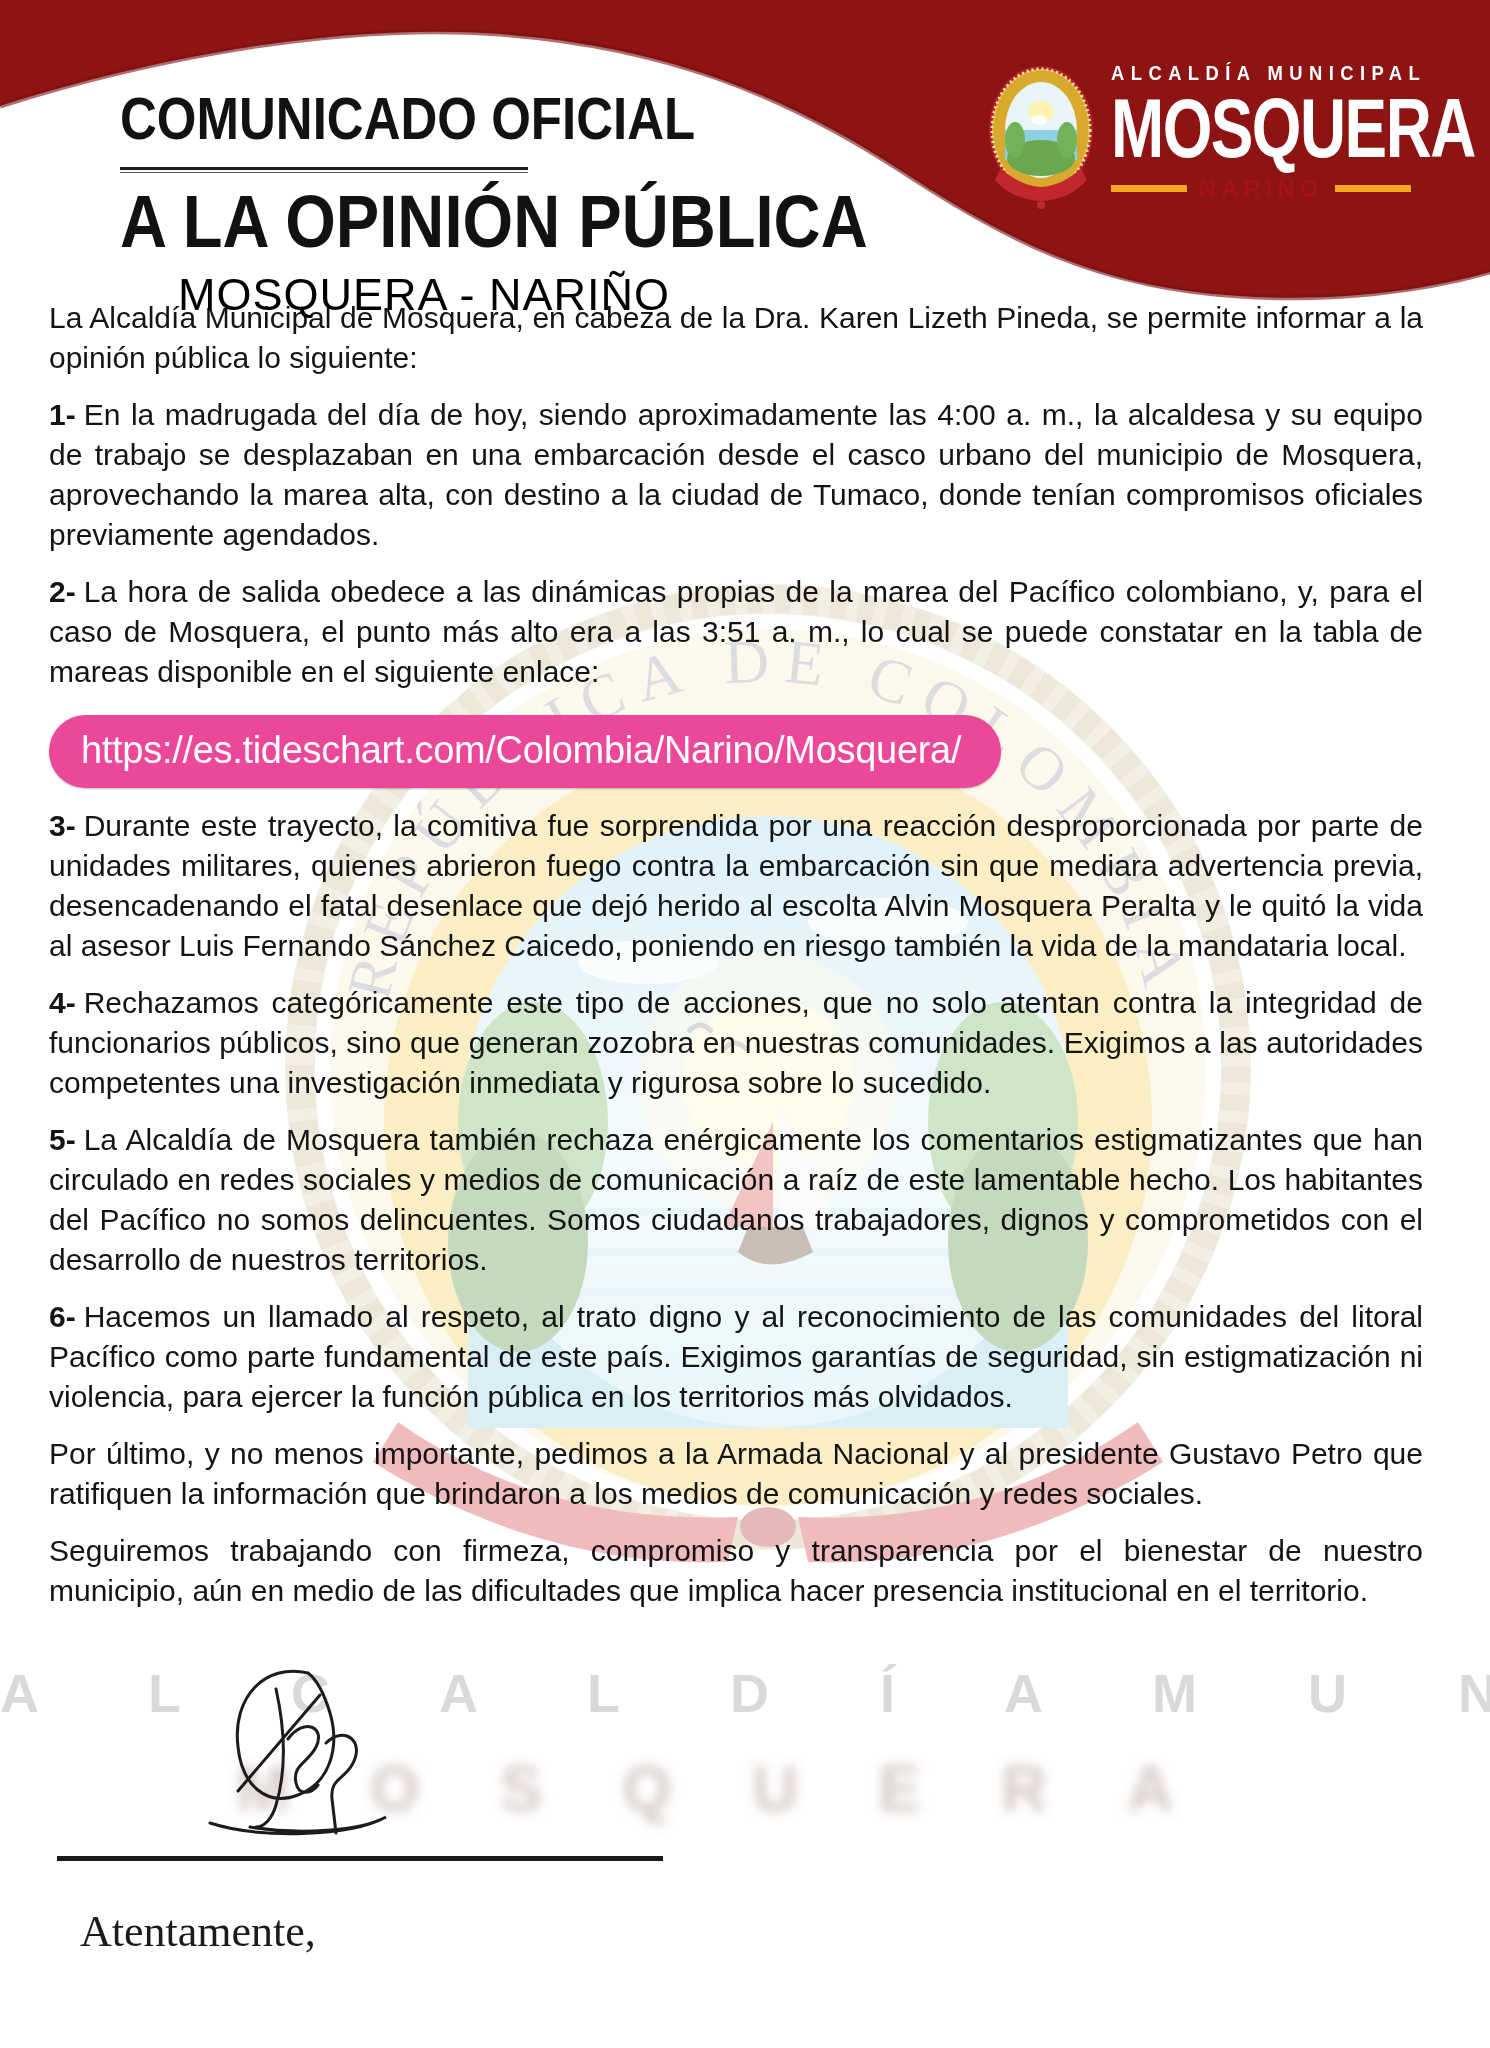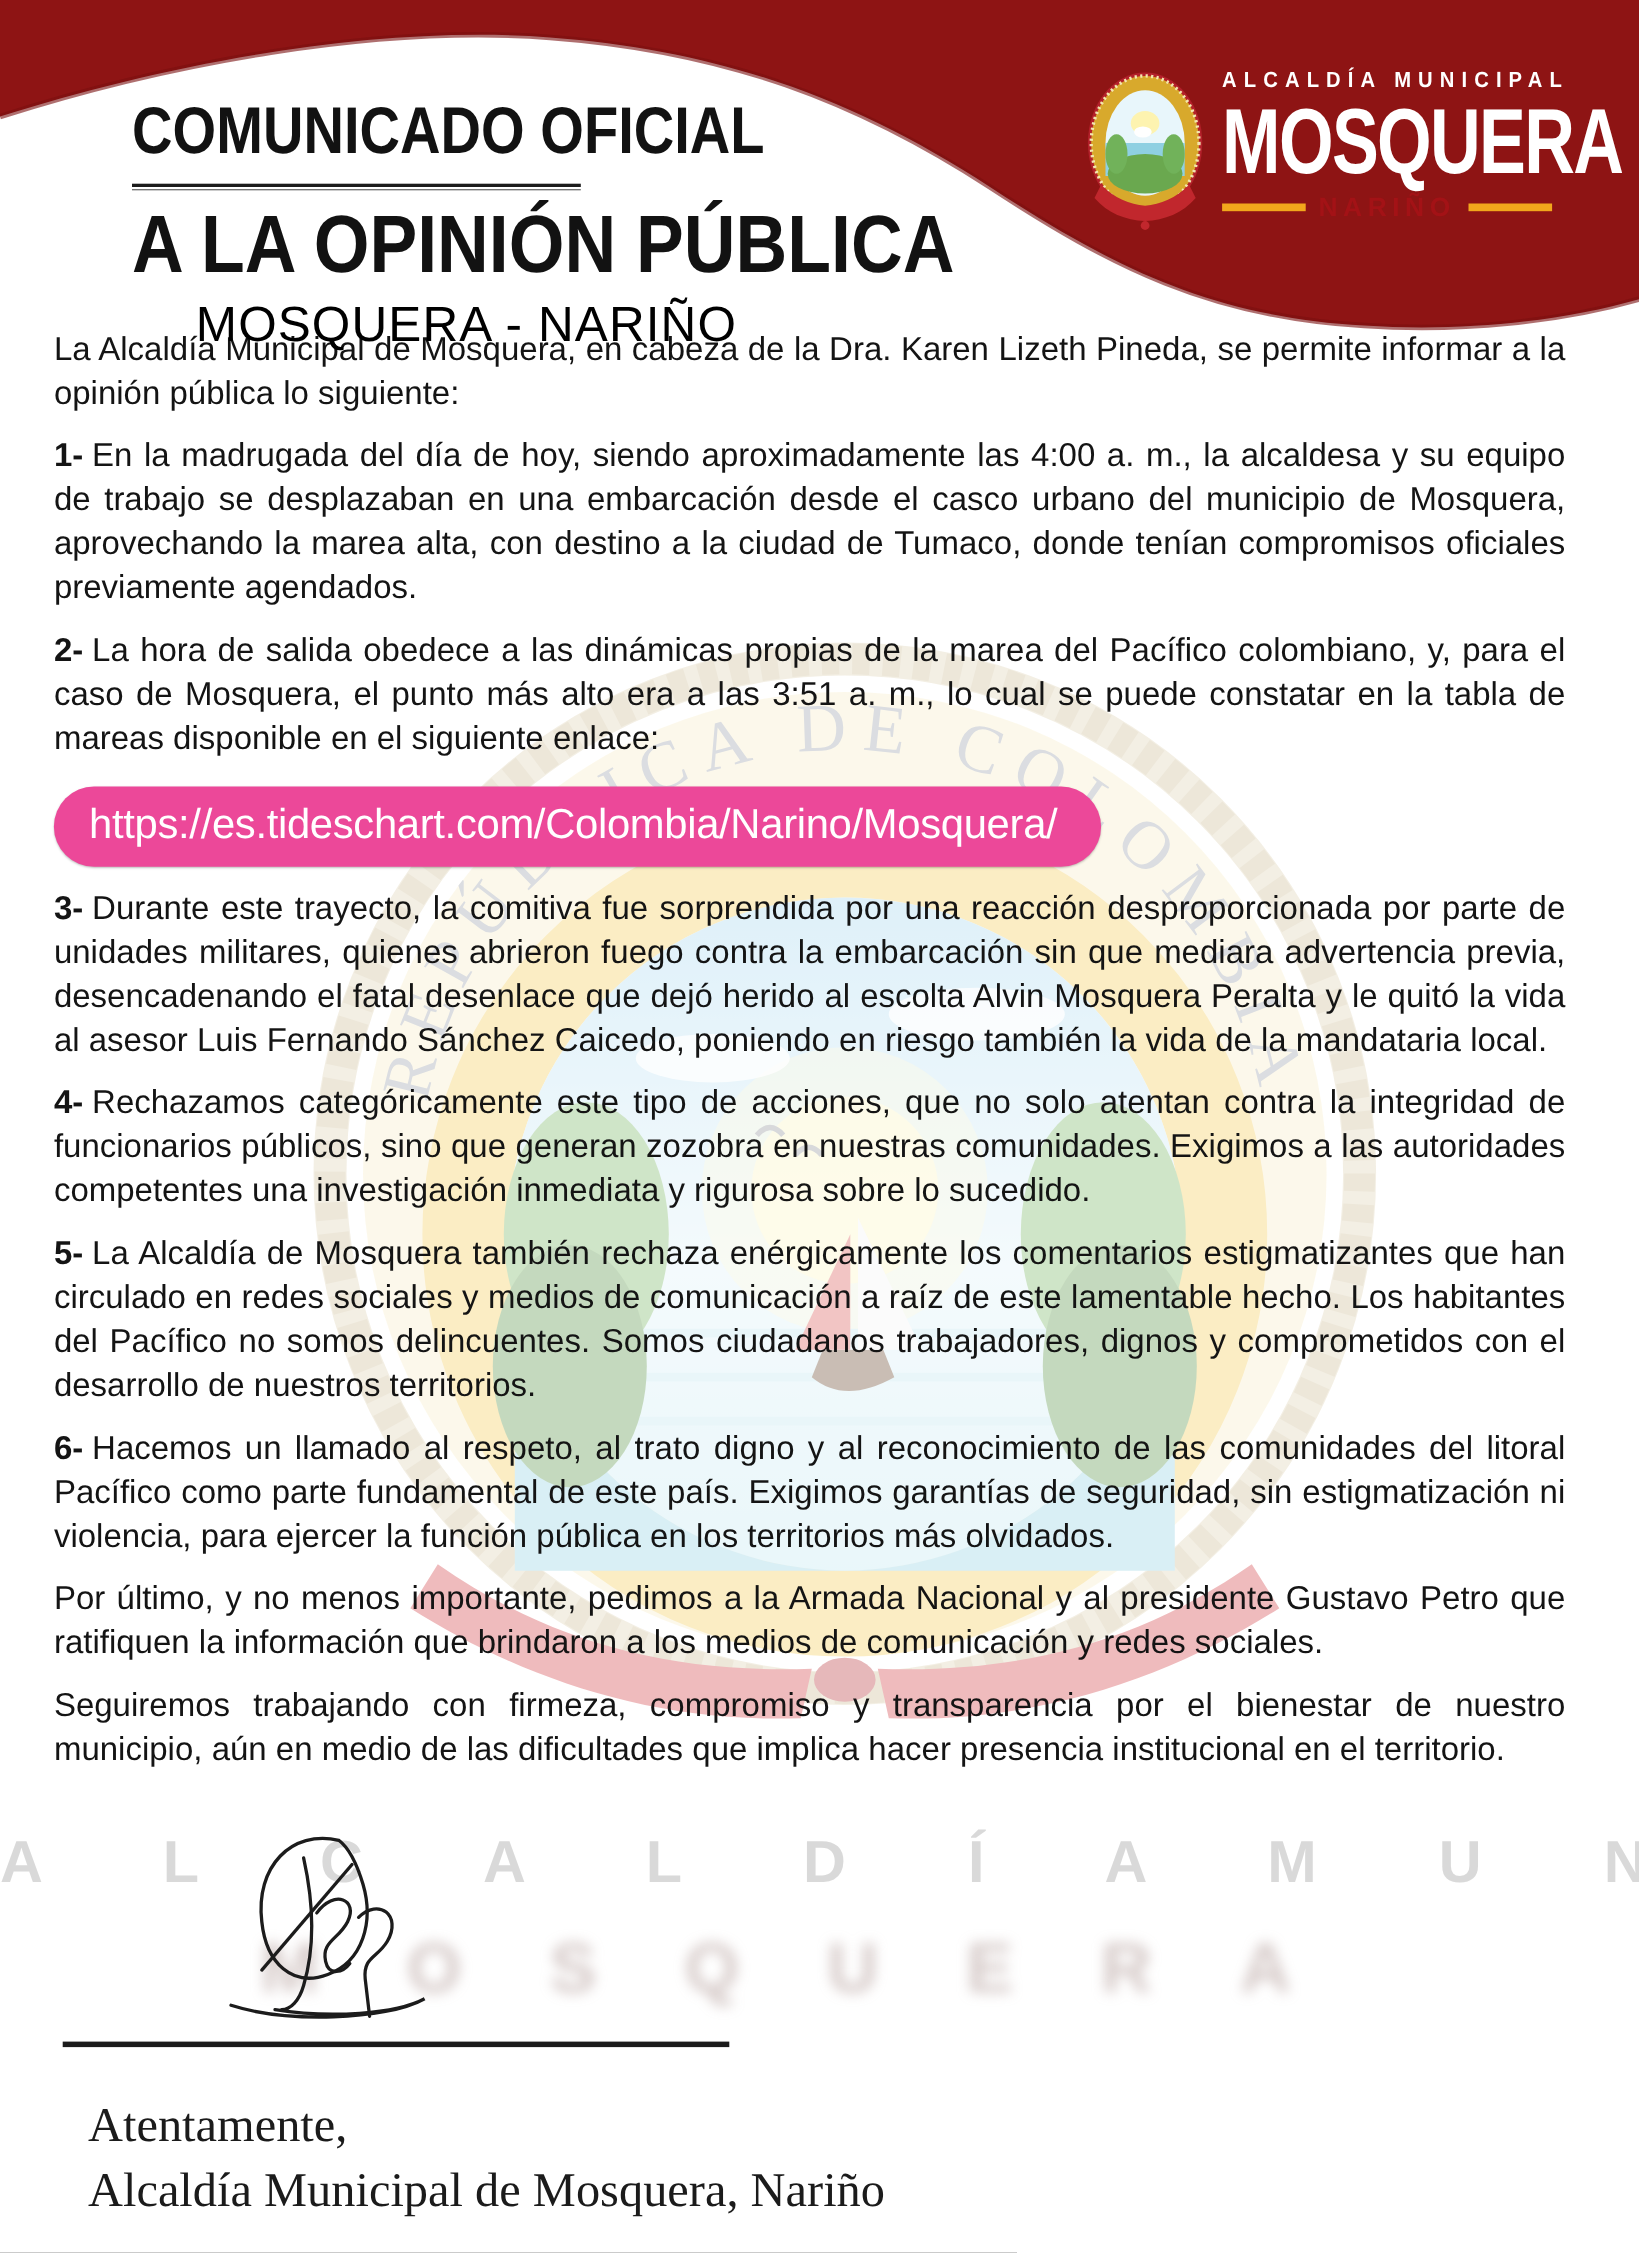--- a/index.html
+++ b/index.html
@@ -172,16 +172,15 @@
       <path d="M 58,136 L 140,40"></path>
       <path d="M 108,84 c 16,-22 38,-12 28,8 c -8,16 -24,18 -20,36 c 3,14 16,10 22,2"></path>
       <path d="M 146,88 c 18,-18 40,-2 26,22 c -9,15 -22,14 -20,34 l 4,34"></path>
       <path d="M 30,168 C 80,184 170,182 206,162 C 180,176 120,180 70,172"></path>
     </g>
   </svg>
   <div class="sig-line"></div>
 
   <div class="signoff">
     <div>Atentamente,</div>
-    <div>Alcaldía Municipal de Mosquera, Nariño</div>
   </div>
 
 </div>
 
 </body></html>

